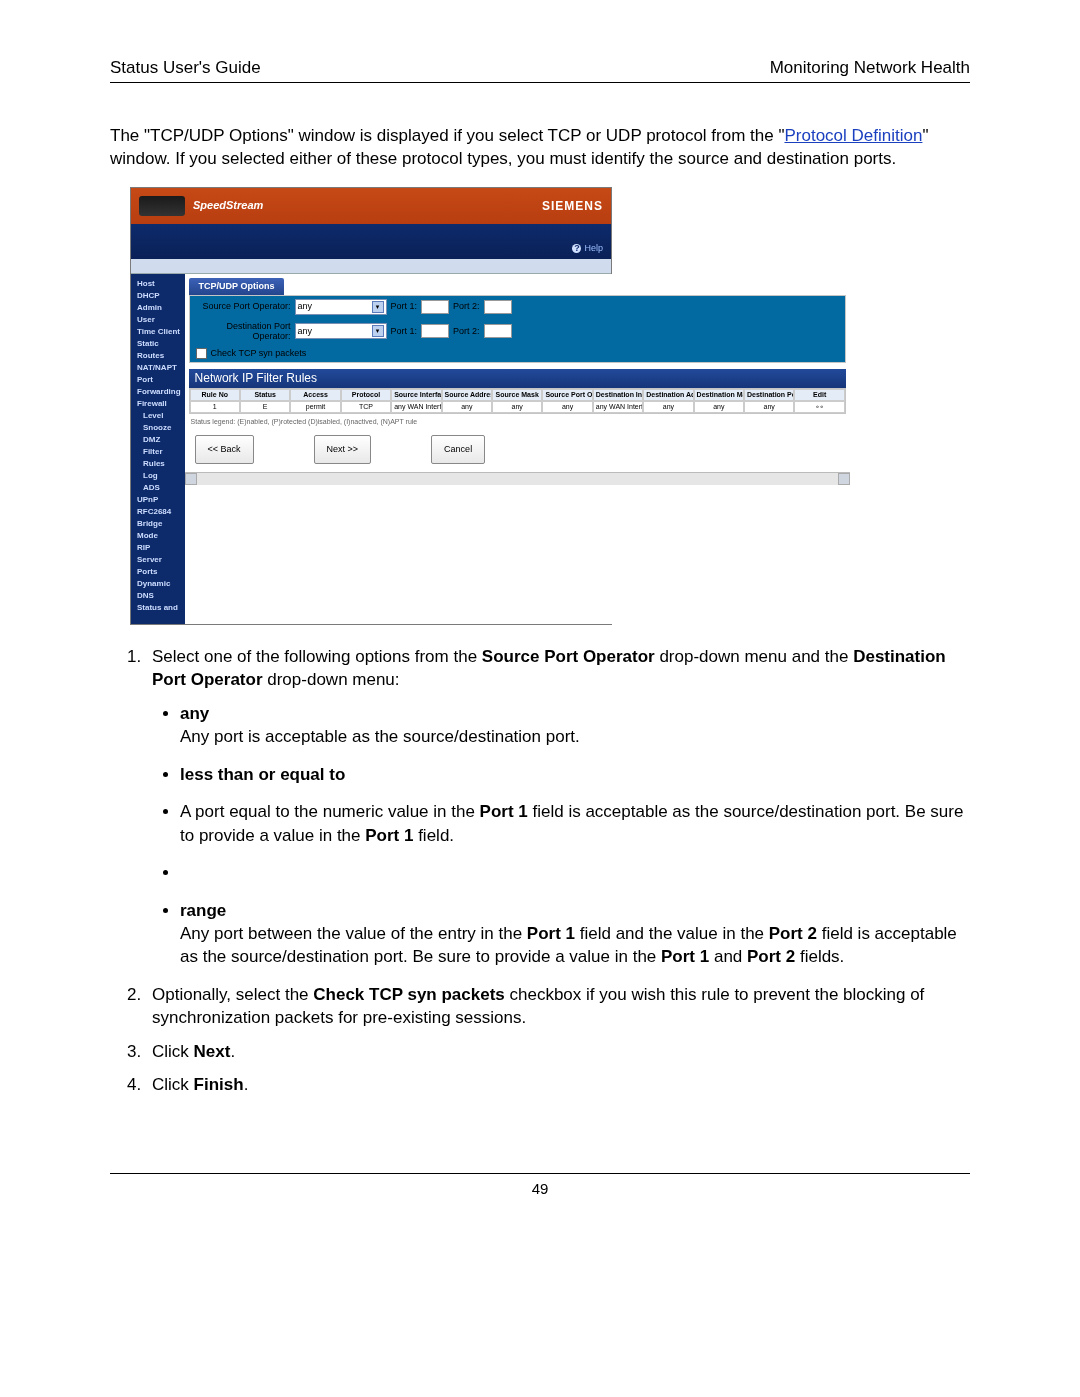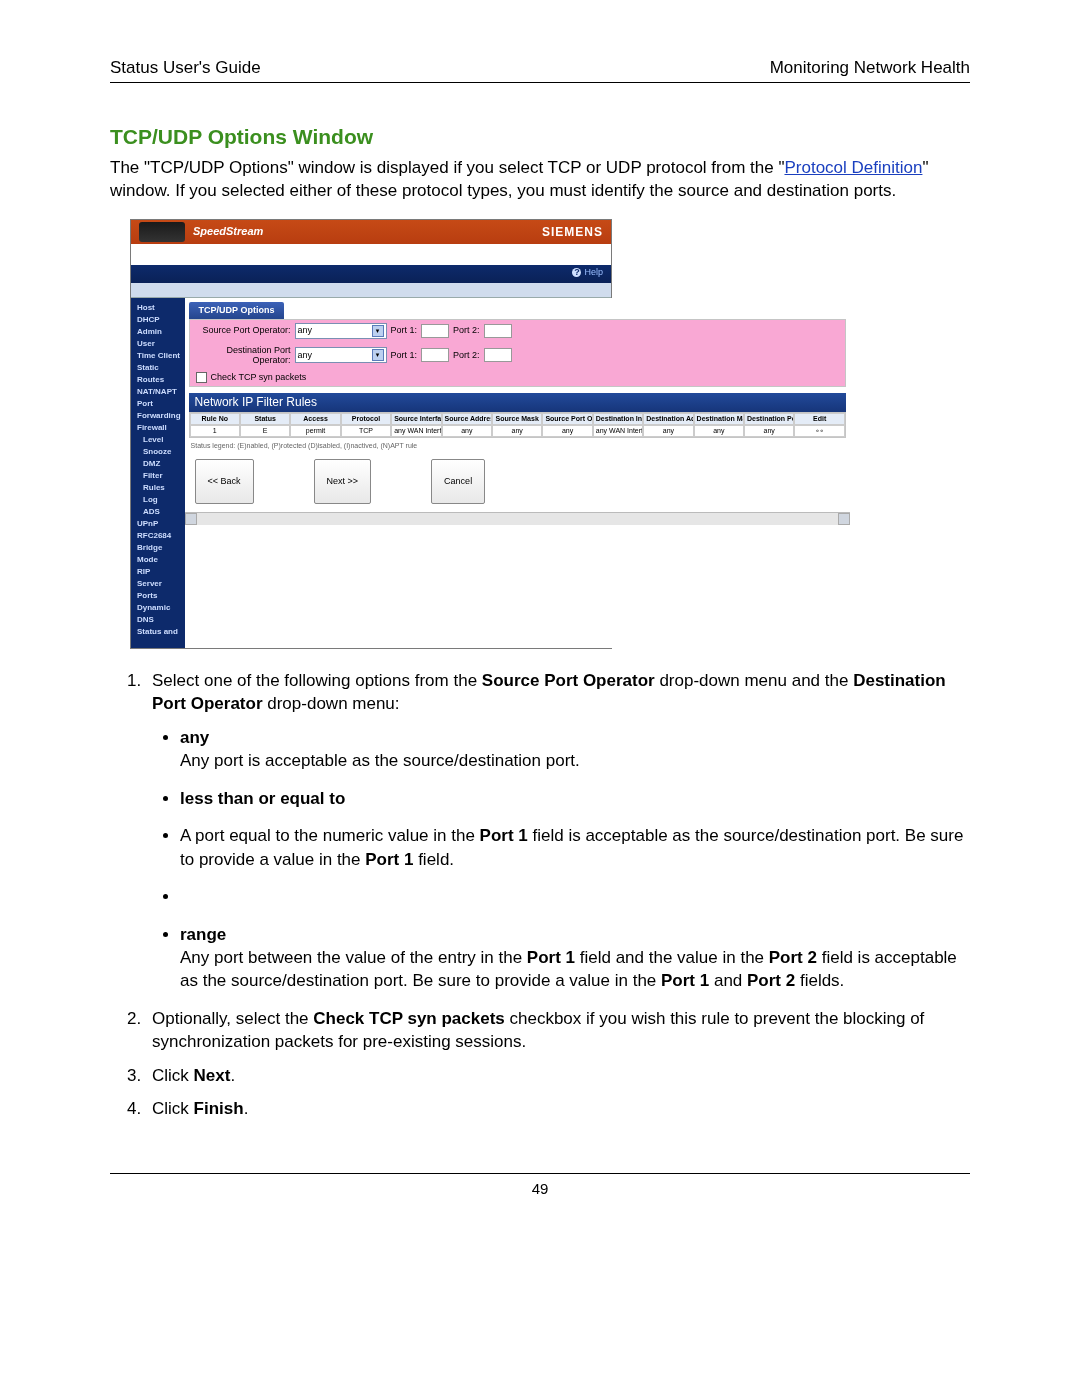--- a/index.html
+++ b/index.html
@@ -44,21 +44,21 @@
   
   .shot {
     width: 480px;
     border: 1px solid #7a7a7a;
     font-size: 9px;
     line-height: 1.2;
     margin: 0 20px 20px 20px;
     background: #fff;
   }
   .shot-top {
-    height: 24px;
+    height: 36px;
     background: linear-gradient(#c64a16, #b83d10);
     display: flex;
     align-items: center;
     justify-content: space-between;
     padding: 0 8px;
     color: #fff;
     font-style: italic;
     font-weight: bold;
   }
   .shot-router {
@@ -70,22 +70,21 @@
   }
   .shot-toplt { display:flex; align-items:center; }
   .shot-brand { font-size: 11px; }
   .shot-sublogo { font-size: 12px; font-style: normal; letter-spacing: 1px; }
   .shot-sub {
     height: 16px;
     background: linear-gradient(#0d2a6b, #0a2157);
     text-align: right;
     color: #9cbfff;
     font-size: 9px;
-    padding: 2px 8px 0 0;
-    margin-top: 21px;
+    padding: 19px 8px 0 0;
   }
   .shot-sub .qicon {
     display:inline-block; width:9px; height:9px; border-radius:50%;
     background:#cfe0ff; color:#0d2a6b; text-align:center; line-height:9px; font-weight:bold;
     margin-right:3px; font-style: normal;
   }
   .shot-bar2 { height:14px; background:#d0dced; border-bottom:1px solid #9aa; }
   .shot-body { display:flex; }
   .shot-side {
     width: 80px;
@@ -97,21 +96,21 @@
     font-weight: bold;
   }
   .shot-side .l2 { margin-left: 6px; }
   .shot-main { flex:1; background:#fff; padding:0; }
   .shot-tab {
     display:inline-block;
     background: linear-gradient(#3c62b8, #24458d);
     color:#fff; font-weight:bold; font-size:9px;
     padding:3px 10px; margin:4px 0 0 4px; border-radius:2px 2px 0 0;
   }
-  .shot-pane { border:1px solid #c5c5c5; margin:0 4px 4px 4px; background:#f9a8d4; }
+  .shot-pane { border:1px solid #c5c5c5; margin:0 4px 4px 4px; background:#0369a1; }
   .shot-row {
     display:flex; align-items:center; padding:3px 6px; font-size:9px; gap:4px;
   }
   .shot-row label { width:95px; text-align:right; display:inline-block; }
   .shot-sel {
     flex:0 0 86px; height:14px; border:1px solid #7a8fb3; background:#fff;
     display:flex; align-items:center; justify-content:space-between;
     padding:0 2px; font-size:9px;
   }
   .shot-sel .dd { width:10px; height:10px; background:#bcd0f0; border:1px solid #5b7bbb; font-size:7px; text-align:center; line-height:9px; }
@@ -128,21 +127,21 @@
   .shot-tr { display:flex; }
   .shot-th, .shot-td {
     border:1px solid #ccc; padding:1px 2px; text-align:center;
     flex:1 1 0; overflow:hidden; white-space:nowrap;
   }
   .shot-th { background:#e4ecf7; font-weight:bold; }
   .shot-foot { font-size:7px; color:#666; padding:2px 6px; }
   .shot-btns { display:flex; gap:60px; padding:6px 10px 8px 10px; }
   .shot-btn {
     border:1px solid #888; background:linear-gradient(#fff,#e8e8e8);
-    font-size:9px; padding:16px 12px; border-radius:2px;
+    font-size:9px; padding:8px 12px; border-radius:2px;
   }
   .shot-scroll { height:12px; background:#e6e6e6; border-top:1px solid #bbb; position:relative; }
   .shot-scroll:before, .shot-scroll:after {
     content:""; position:absolute; top:0; width:12px; height:100%;
     background:#d0d6df; border:1px solid #aaa; box-sizing:border-box;
   }
   .shot-scroll:before{ left:0; } .shot-scroll:after{ right:0; }
 
   
   ol.steps {
@@ -172,21 +171,20 @@
 </head>
 <body>
 
 <div class="page">
 
   <div class="header-row">
     <span>Status User's Guide</span>
     <span>Monitoring Network Health</span>
   </div>
 
-  <h2 class="section-title">TCP/UDP Options Window</h2>
 
   <p class="intro">
     <span>The "TCP/UDP Options" window is displayed if you select TCP or UDP protocol from the "</span><a href="#" class="inline-link">Protocol Definition</a><span>" window. If you selected either of these protocol types, you must identify the source and destination ports.</span>
   </p>
 
   <div class="shot">
     <div class="shot-top">
       <div class="shot-toplt">
         <div class="shot-router"></div>
         <span class="shot-brand">SpeedStream</span>

